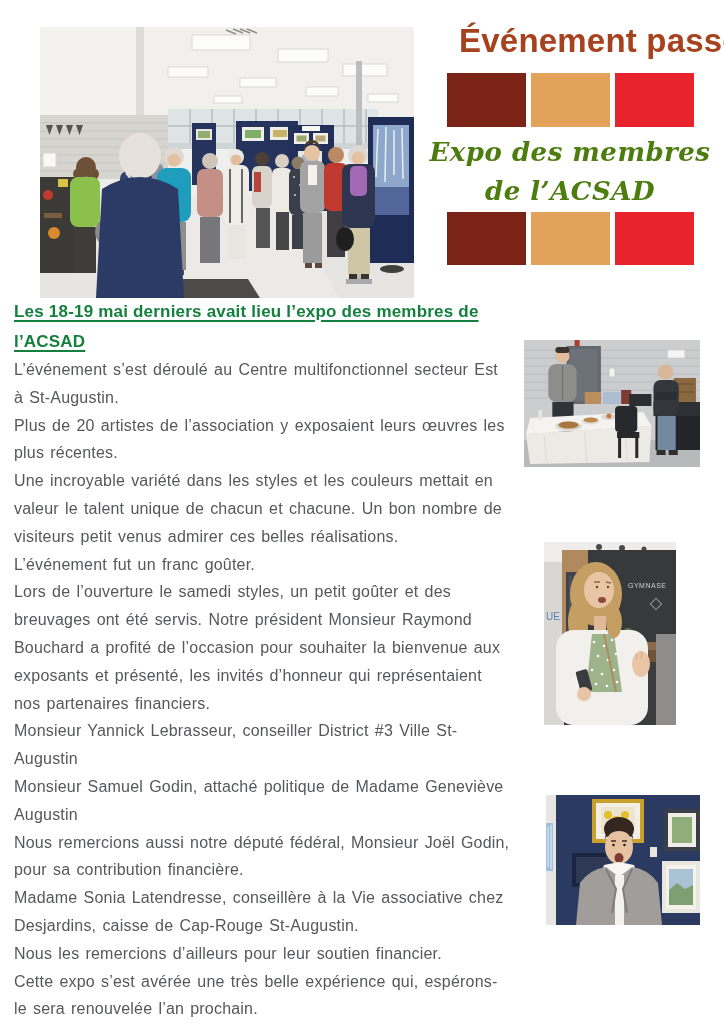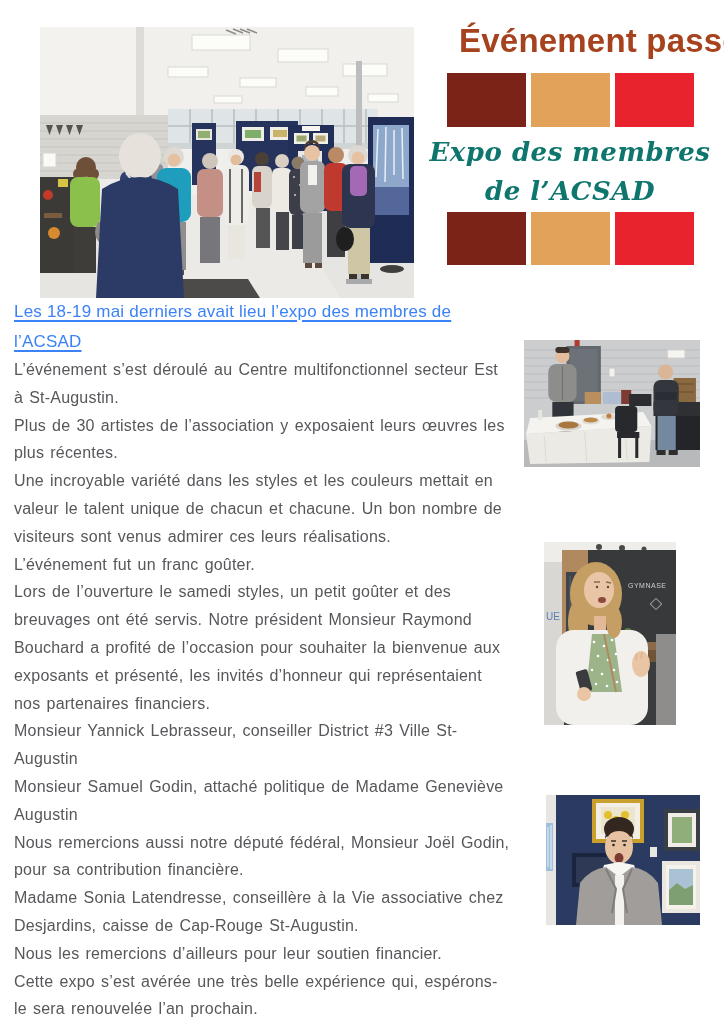--- a/index.html
+++ b/index.html
@@ -14,22 +14,22 @@
 
   .event-title{position:absolute;left:424px;top:22px;width:296px;text-align:center;
                font-size:33px;font-weight:800;letter-spacing:.2px;color:#A6431E;}
   .blocks{position:absolute;left:447px;display:flex;gap:5px;}
   .blocks div{width:79px;height:100%;}
   .row1{top:73px;height:54px;}
   .row2{top:212px;height:53px;}
   .expo-title{position:absolute;left:420px;top:133px;width:300px;text-align:center;
               font-family:"DejaVu Serif",serif;font-style:italic;font-weight:700;
               font-size:26px;line-height:39px;letter-spacing:.5px;color:#E82430;}
-  .heading{position:absolute;left:14px;top:297px;width:524px;font-size:17px;font-weight:400;
-           color:#3b82f6;line-height:29.5px;letter-spacing:.2px;}
+  .heading{position:absolute;left:14px;top:297px;width:524px;font-size:17px;font-weight:700;
+           color:#15803d;line-height:29.5px;letter-spacing:.2px;}
   .heading span{text-decoration:underline;text-decoration-thickness:2px;text-underline-offset:3px;}
   .body-text{position:absolute;left:14px;top:356px;width:530px;font-size:16px;color:#56575a;
              letter-spacing:.2px;word-spacing:1.5px;}
   .body-text div{height:27.8px;line-height:27.8px;white-space:nowrap;}
 </style>
 </head>
 <body>
 
 <div class="page">
 
@@ -216,44 +216,44 @@
   </div>
 
   <div class="event-title" style="color: rgb(166, 67, 30); margin-left: 28px;">Événement passé</div>
 
   <div class="blocks row1">
     <div style="background: rgb(123, 35, 22);"></div>
     <div style="background: rgb(226, 162, 89);"></div>
     <div style="background: rgb(233, 35, 46);"></div>
   </div>
 
-  <div class="expo-title" style="color: #0f766e;">
+  <div class="expo-title" style="color: #4d7c0f;">
     <div>Expo des membres</div>
     <div>de l’ACSAD</div>
   </div>
 
   <div class="blocks row2">
     <div style="background: rgb(123, 35, 22);"></div>
     <div style="background: rgb(226, 162, 89);"></div>
     <div style="background: rgb(233, 35, 46);"></div>
   </div>
 
   <div class="heading">
     <span>Les 18-19 mai derniers avait lieu l’expo des membres de</span><br>
     <span>l’ACSAD</span>
   </div>
 
   <div class="body-text">
       <div>L’événement s’est déroulé au Centre multifonctionnel secteur Est</div>
       <div>à St-Augustin.</div>
-      <div>Plus de 30 artistes de l’association y exposaient leurs œuvres les</div>
+      <div>Plus de 20 artistes de l’association y exposaient leurs œuvres les</div>
       <div>plus récentes.</div>
       <div>Une incroyable variété dans les styles et les couleurs mettait en</div>
       <div>valeur le talent unique de chacun et chacune. Un bon nombre de</div>
-      <div>visiteurs sont venus admirer ces leurs réalisations.</div>
+      <div>visiteurs petit venus admirer ces belles réalisations.</div>
       <div>L’événement fut un franc goûter.</div>
       <div>Lors de l’ouverture le samedi styles, un petit goûter et des</div>
       <div>breuvages ont été servis. Notre président Monsieur Raymond</div>
       <div>Bouchard a profité de l’occasion pour souhaiter la bienvenue aux</div>
       <div>exposants et présenté, les invités d’honneur qui représentaient</div>
       <div>nos partenaires financiers.</div>
       <div>Monsieur Yannick Lebrasseur, conseiller District #3 Ville St-</div>
       <div>Augustin</div>
       <div>Monsieur Samuel Godin, attaché politique de Madame Geneviève</div>
       <div>Augustin</div>

